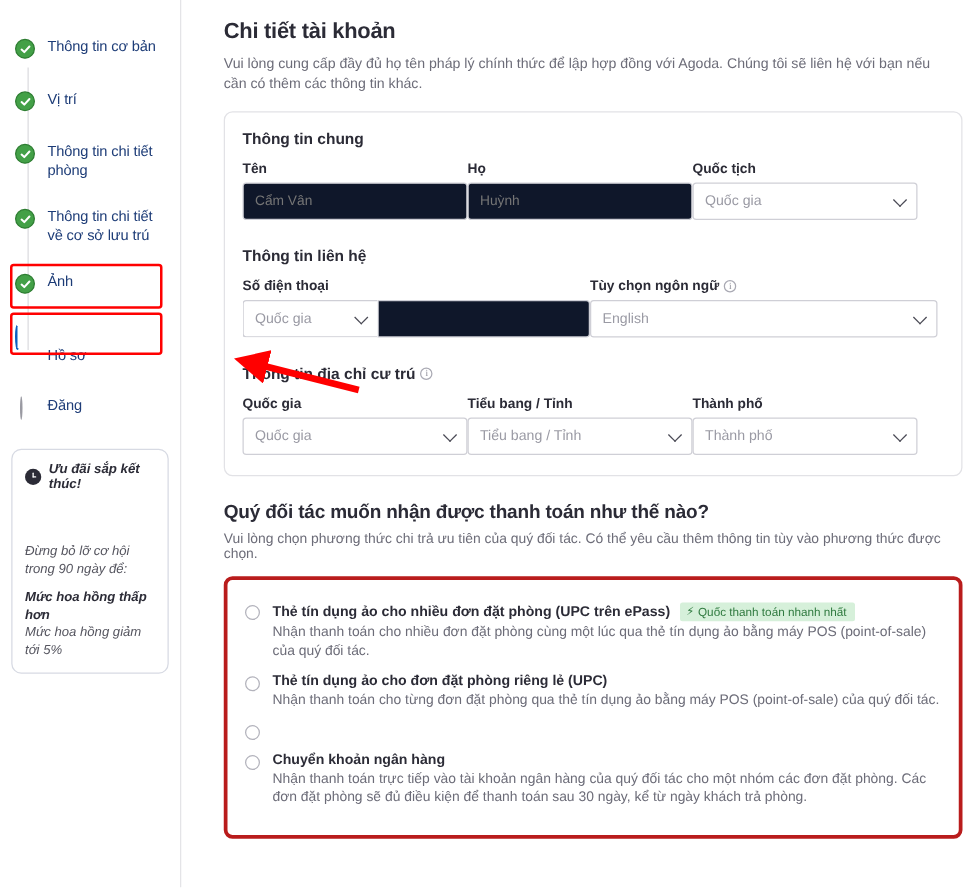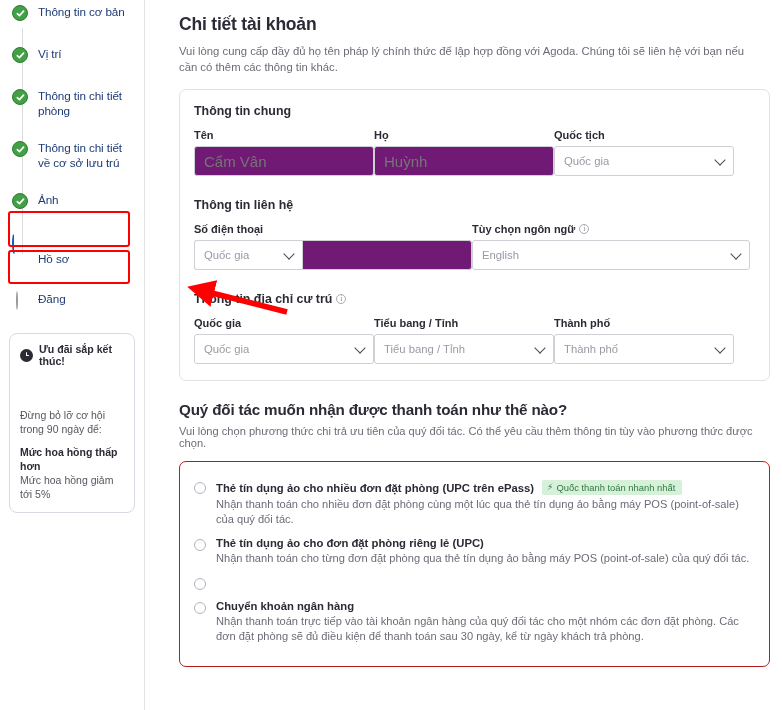--- a/index.html
+++ b/index.html
@@ -10,21 +10,21 @@
     overflow: hidden;
   }
   #root { position: relative; width: 782px; height: 710px; display: flex; }
 
   
   .sidebar {
     width: 145px; flex: 0 0 145px; height: 710px;
     background: #ffffff;
     border-right: 1px solid #e4e4e7;
     position: relative;
-    padding: 4px 0 0 0;
+    padding: 30px 0 0 0;
   }
   .steps { position: relative; padding: 0; }
   .step-line {
     position: absolute; left: 22px; top: 24px; width: 1px;
     height: 226px; background: #dcdce0; z-index: 0;
   }
   .step {
     position: relative; z-index: 1;
     display: flex; align-items: flex-start; gap: 10px;
     padding: 0 8px 0 12px;
@@ -63,20 +63,21 @@
   }
   #hl-profile { left: 8px; top: 211px; width: 122px; height: 36px; }
   #hl-publish { left: 8px; top: 250px; width: 122px; height: 34px; }
 
   
   .promo {
     margin: 8px 9px 0 9px;
     border: 1px solid #d7dae3; border-radius: 8px;
     padding: 9px 10px 11px 10px;
     background: #fff;
+    font-style: italic;
   }
   .promo-head { display: flex; align-items: center; gap: 6px; margin-bottom: 9px; }
   .clock-ico {
     width: 13px; height: 13px; border-radius: 50%;
     background: #2b2b36; position: relative; flex: 0 0 13px;
   }
   .clock-ico::before, .clock-ico::after {
     content: ""; position: absolute; background: #fff; border-radius: 1px;
   }
   .clock-ico::before { width: 1.3px; height: 4px; left: 5.8px; top: 3px; }
@@ -116,21 +117,21 @@
   .field { display: flex; flex-direction: column; }
   .f-third { width: 180px; }
   .f-half { width: 278px; }
   .f-phone { width: 278px; }
   .lbl {
     font-size: 11px; font-weight: bold; color: #2b2b36;
     margin-bottom: 5px; display: flex; align-items: center; gap: 4px;
   }
   .inp {
     height: 30px; border: 1px solid #cfcfd6; border-radius: 3px;
-    background: #701a75; font-size: 15px; color: #9a9aa4;
+    background: #0f172a; font-size: 11px; color: #9a9aa4;
     padding: 0 9px; display: flex; align-items: center;
     font-family: inherit; width: 100%;
   }
   .sel {
     height: 30px; border: 1px solid #cfcfd6; border-radius: 3px;
     background: #fff; font-size: 11.3px; color: #9a9aa4;
     padding: 0 26px 0 9px; display: flex; align-items: center;
     position: relative; width: 100%;
   }
   .sel .chev {
@@ -151,21 +152,21 @@
     font-weight: normal; display: inline-block;
     font-family: "Liberation Serif", serif;
   }
 
   .h2 {
     font-size: 15.2px; font-weight: bold; color: #2b2b36;
     margin: 20px 0 7px 0; letter-spacing: -0.15px;
   }
   .h2sub { font-size: 11.1px; color: #6c6c78; margin-bottom: 12px; }
 
-  .pay-card { border: 1px solid #b91c1c; border-radius: 7px; padding: 12px 14px 18px 14px; }
+  .pay-card { border: 3px solid #b91c1c; border-radius: 7px; padding: 12px 14px 18px 14px; }
   .opt { display: flex; gap: 10px; padding: 6px 0 4px 0; }
   .radio {
     flex: 0 0 12px; width: 12px; height: 12px; border-radius: 50%;
     border: 1px solid #b3b3bc; background: #fff; margin-top: 2px;
   }
   .opt-body { flex: 1; }
   .opt-title-row { display: flex; align-items: center; gap: 8px; flex-wrap: wrap; }
   .opt-title { font-size: 11.3px; font-weight: bold; color: #2b2b36; }
   .opt-desc { font-size: 11.1px; line-height: 15px; color: #6c6c78; margin-top: 2px; }
   .badge {

